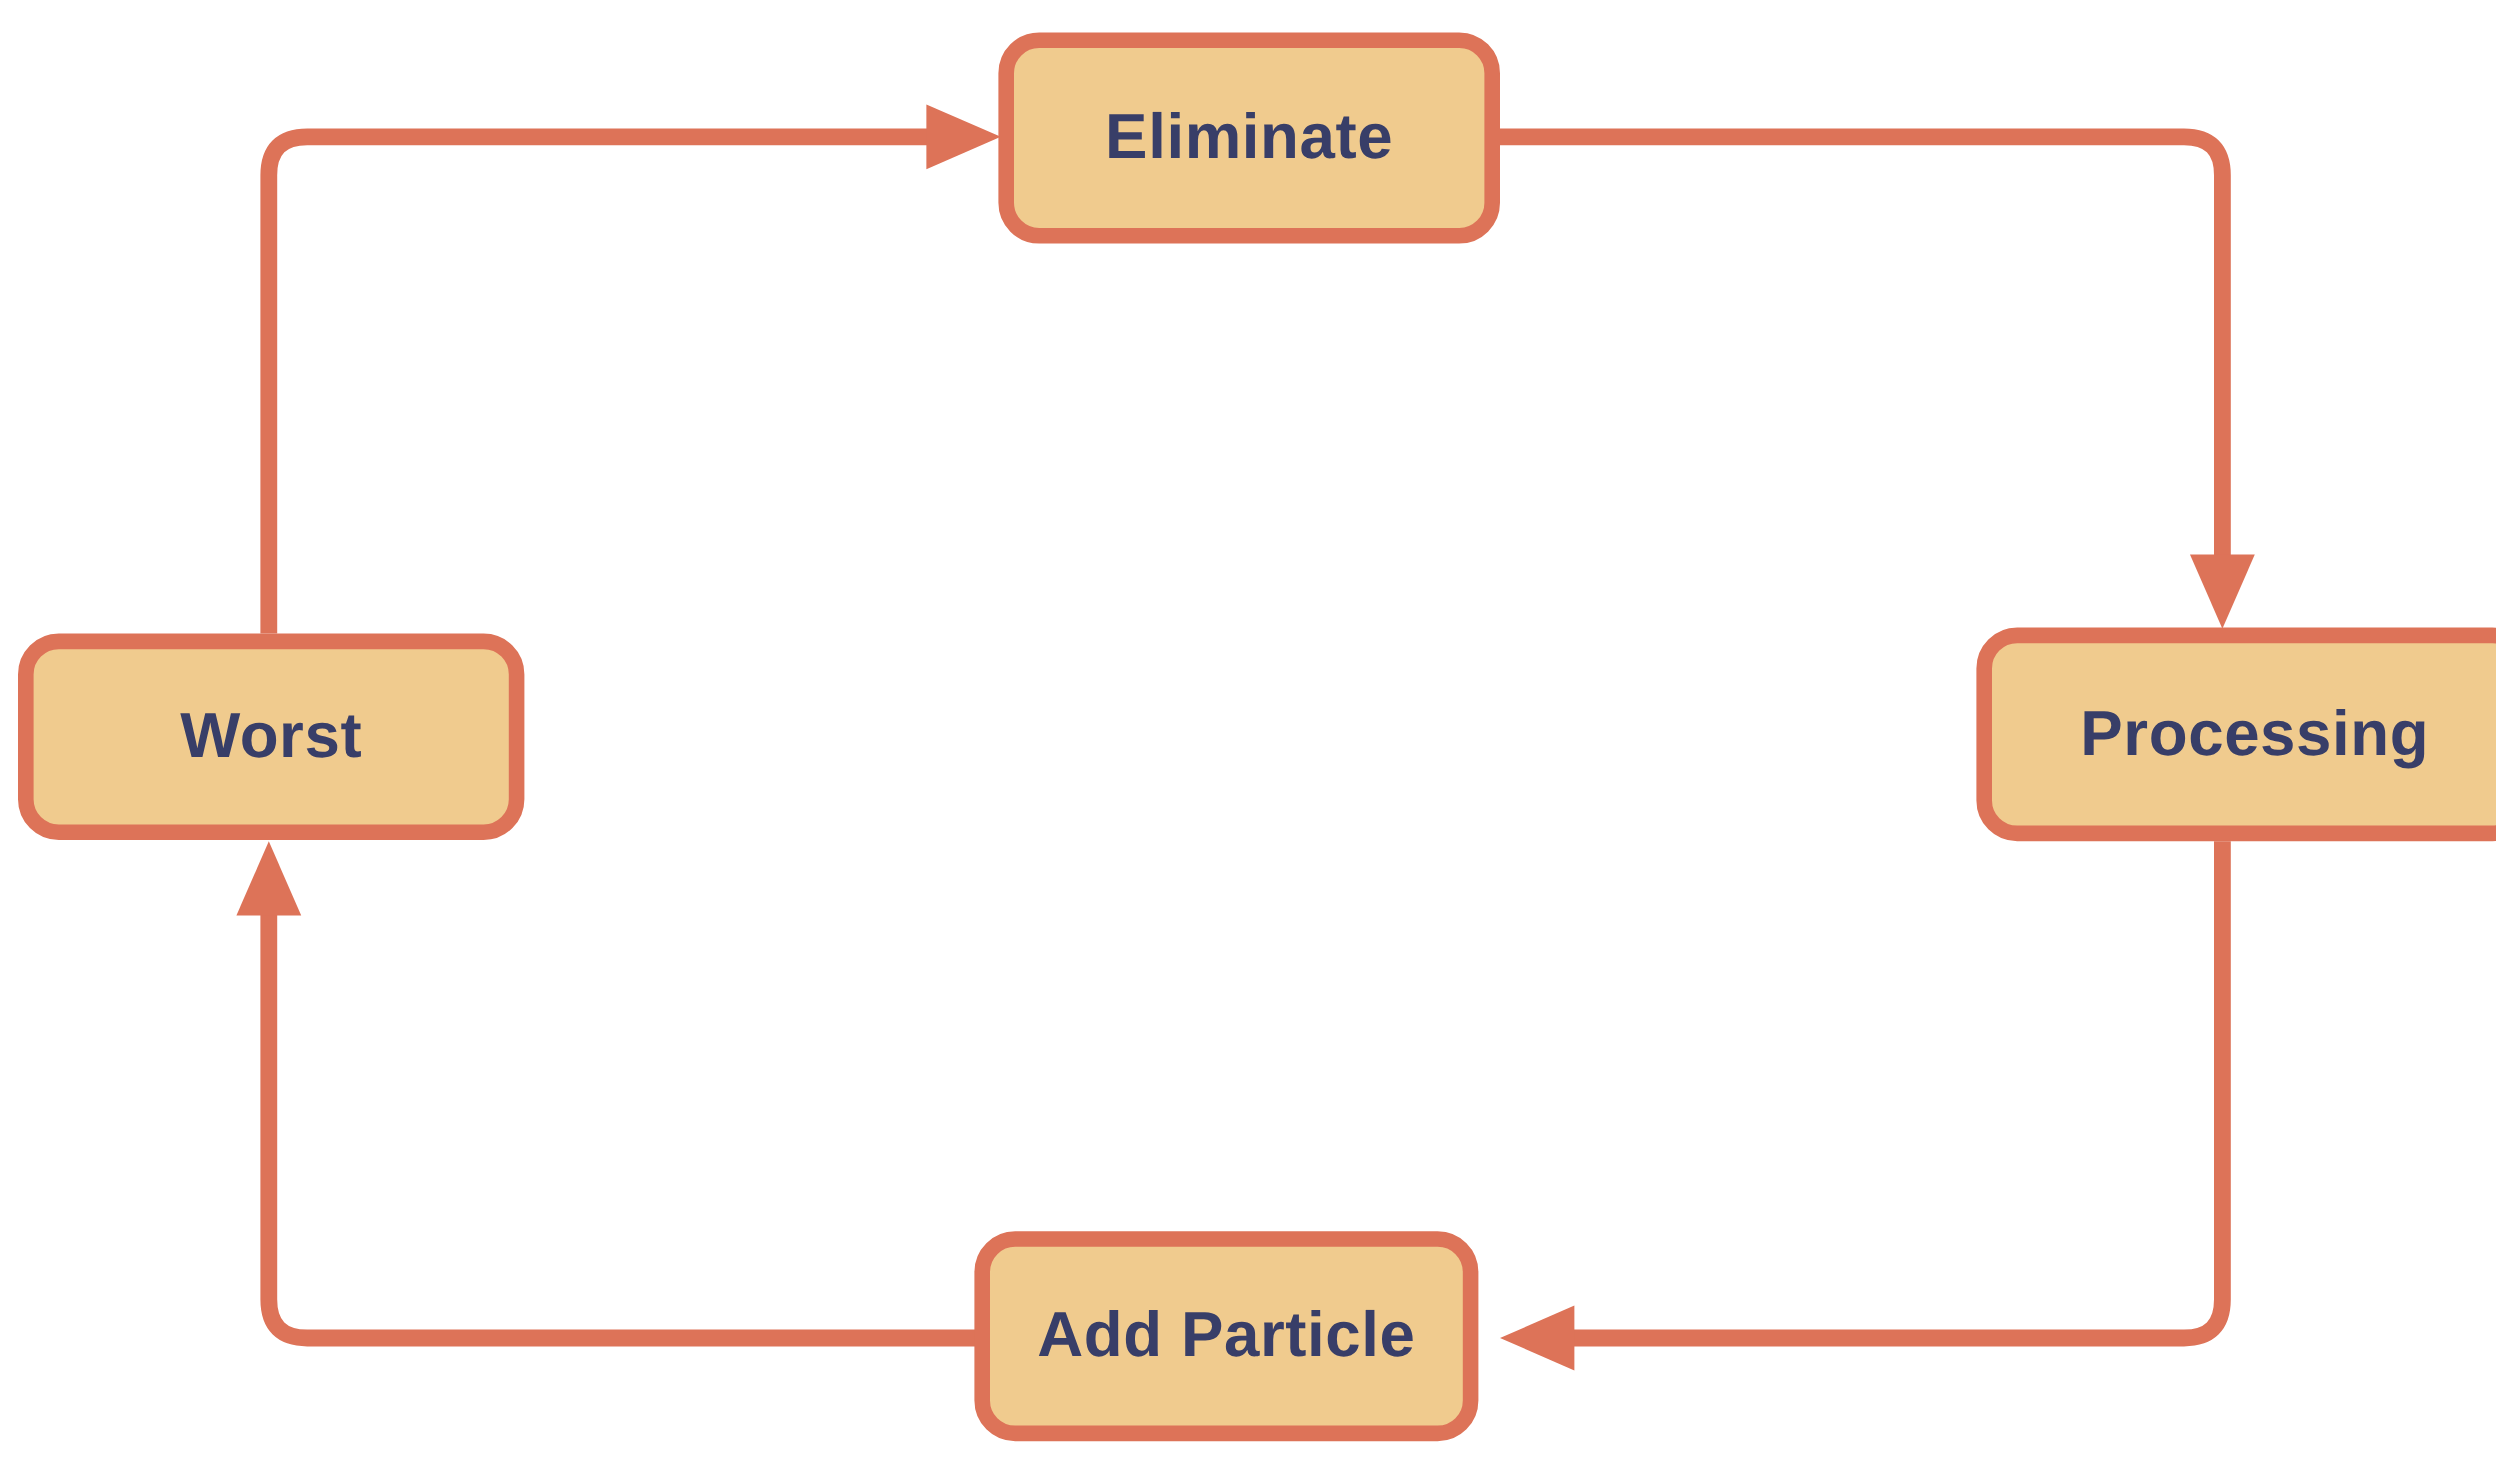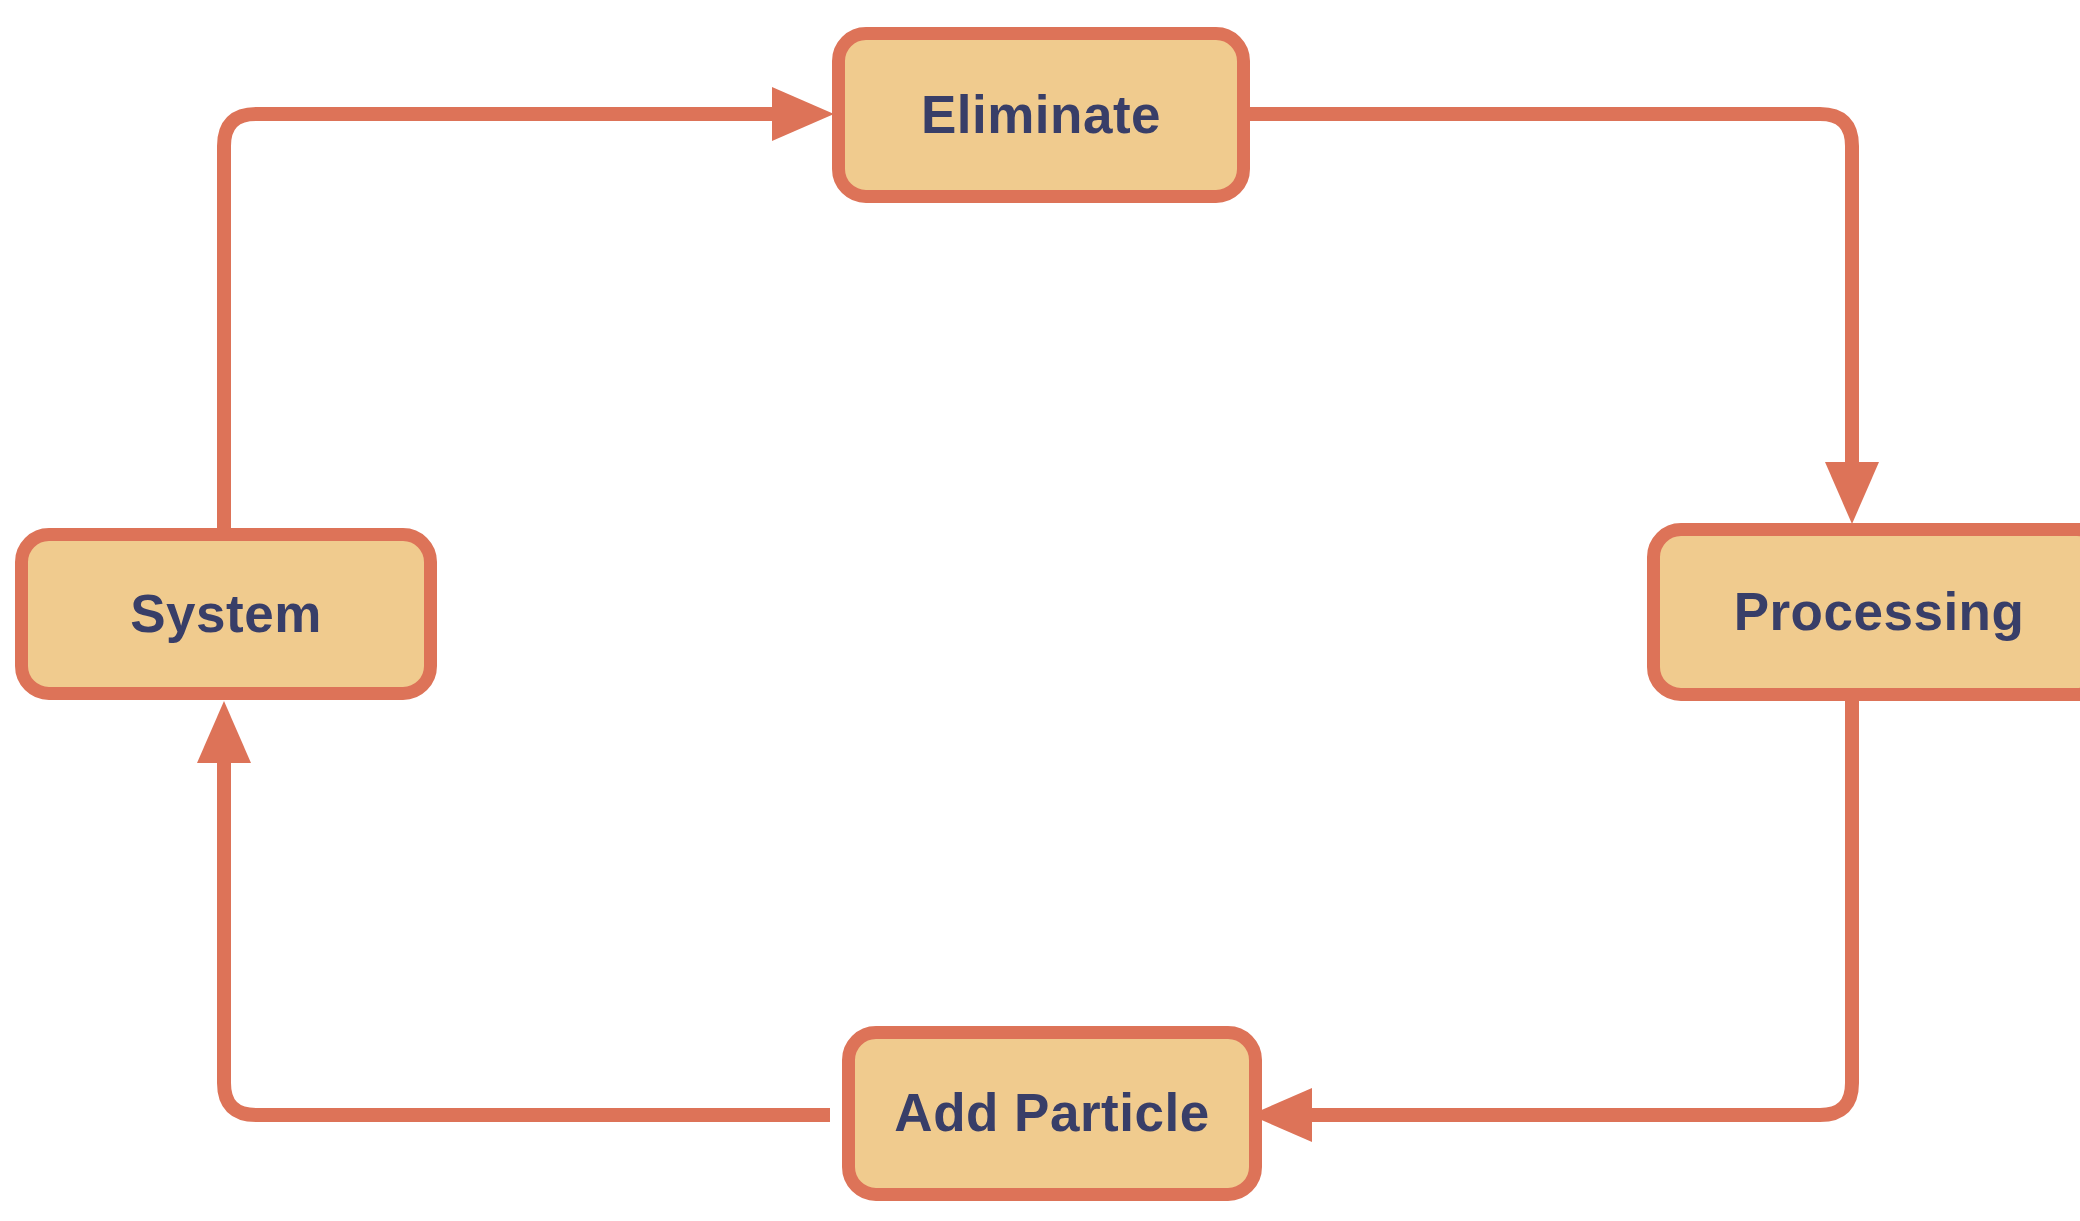--- a/index.html
+++ b/index.html
@@ -44,21 +44,21 @@
     display:block;
     color:var(--node-text);
     font-size:53px;
     font-weight:bold;
     line-height:1.22;
     letter-spacing:0.5px;
     white-space:nowrap;
   }
   .node-eliminate{left:832px;top:27px;width:418px;height:176px;}
   .node-processing{left:1647px;top:523px;width:464px;height:178px;}
-  .node-add{left:842px;top:1026px;width:420px;height:175px;text-align:center;}
+  .node-add{left:812px;top:1026px;width:420px;height:175px;text-align:center;}
   .node-system{left:15px;top:528px;width:422px;height:172px;}
 </style>
 </head>
 <body>
 
 <div class="canvas">
 
   <svg class="connector-layer" viewBox="0 0 2080 1221" xmlns="http://www.w3.org/2000/svg">
 
     <path class="connector" d="M 224 528 L 224 146 Q 224 114 256 114 L 774 114"></path>
@@ -80,16 +80,16 @@
 
   <div class="node node-processing">
     <span class="node-label">Processing</span>
   </div>
 
   <div class="node node-add">
     <span class="node-label">Add Particle</span>
   </div>
 
   <div class="node node-system">
-    <span class="node-label">System</span>
+    <span class="node-label">Worst</span>
   </div>
 
 </div>
 
 </body></html>

